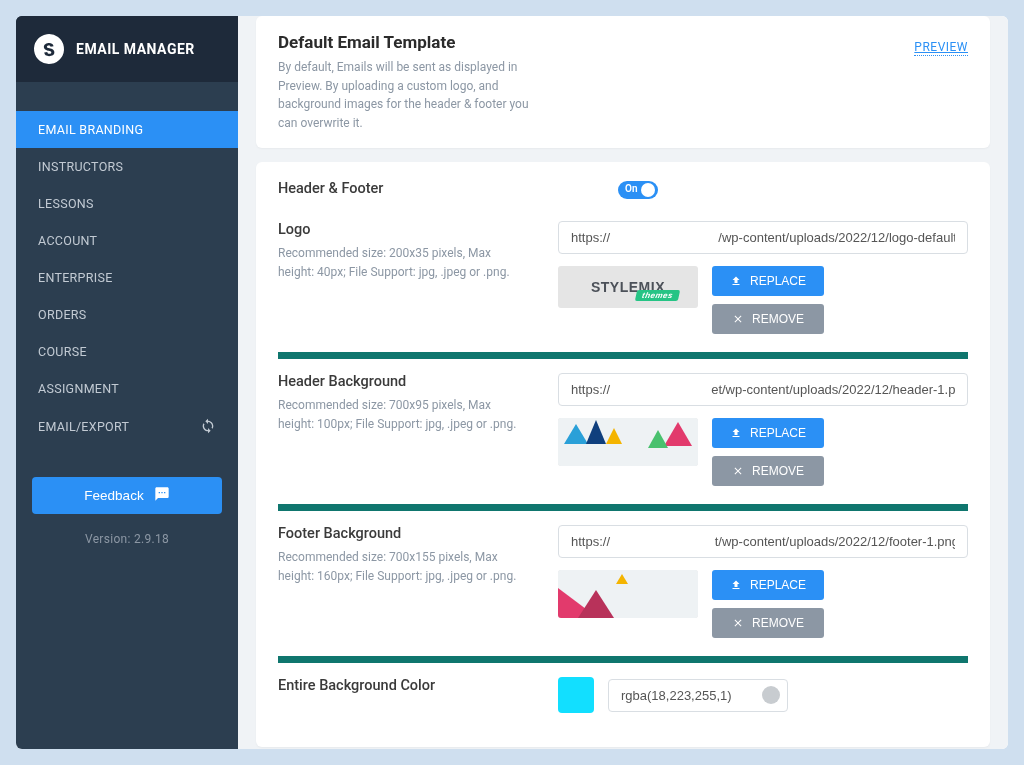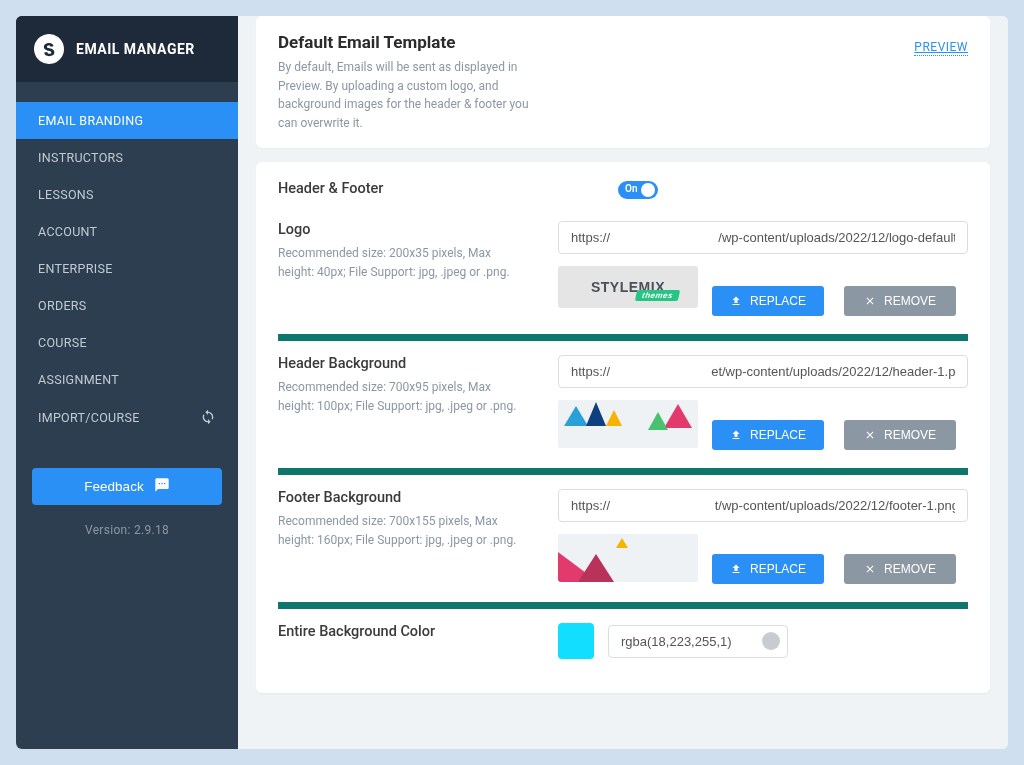--- a/index.html
+++ b/index.html
@@ -45,21 +45,21 @@
     font-weight: 900;
     transform: rotate(-8deg);
     font-size: 18px;
   }
   .brand-title {
     font-weight: 700;
     font-size: 14px;
     color: #fff;
     letter-spacing: .5px;
   }
-  .nav { display: flex; flex-direction: column; padding-top: 20px; }
+  .nav { display: flex; flex-direction: column; padding-top: 29px; }
   .nav-item {
     padding: 11px 22px;
     cursor: pointer;
     color: #c2cad3;
     font-size: 12.5px;
   }
   .nav-item.active { background: #2b90f5; color: #fff; }
   .nav-item-row { display: flex; align-items: center; justify-content: space-between; }
   .refresh-icon { width: 16px; height: 16px; }
   .feedback-wrap { padding: 32px 16px 10px; }
@@ -172,21 +172,21 @@
     letter-spacing: .5px;
     font-size: 14px;
     position: relative;
   }
   .style-logo .badge {
     position: absolute; bottom: -6px; right: -14px;
     background: #26c485; color: #fff;
     font-size: 8px; font-style: italic; font-weight: 600;
     padding: 1px 6px; border-radius: 2px; transform: skewX(-12deg);
   }
-  .btn-col { display: flex; flex-direction: row; gap: 20px; margin-top: 20px; }
+  .btn-col { display: flex; flex-direction: column; gap: 8px; }
   .action-btn {
     border: none; color: #fff;
     padding: 8px 14px;
     border-radius: 3px;
     font-size: 12px;
     cursor: pointer;
     display: flex; align-items: center; gap: 8px;
     min-width: 112px; justify-content: center;
     font-weight: 500;
   }
@@ -224,21 +224,21 @@
     <div class="nav">
       <div class="nav-item active"><span>EMAIL BRANDING</span></div>
       <div class="nav-item"><span>INSTRUCTORS</span></div>
       <div class="nav-item"><span>LESSONS</span></div>
       <div class="nav-item"><span>ACCOUNT</span></div>
       <div class="nav-item"><span>ENTERPRISE</span></div>
       <div class="nav-item"><span>ORDERS</span></div>
       <div class="nav-item"><span>COURSE</span></div>
       <div class="nav-item"><span>ASSIGNMENT</span></div>
       <div class="nav-item nav-item-row">
-        <span>IMPORT/COURSE</span>
+        <span>EMAIL/EXPORT</span>
         <span class="refresh-icon">
           <svg viewBox="0 0 24 24" width="16" height="16" fill="#c2cad3">
               <path d="M12 4V1L8 5l4 4V6c3.3 0 6 2.7 6 6 0 1-.3 2-.7 2.8l1.5 1.5C19.5 15 20 13.6 20 12c0-4.4-3.6-8-8-8zm0 14c-3.3 0-6-2.7-6-6 0-1 .3-2 .7-2.8L5.2 7.7C4.5 9 4 10.4 4 12c0 4.4 3.6 8 8 8v3l4-4-4-4v3z"></path>
             </svg>
         </span>
       </div>
     </div>
     <div class="feedback-wrap">
       <button class="feedback-btn">
         <span>Feedback</span>

